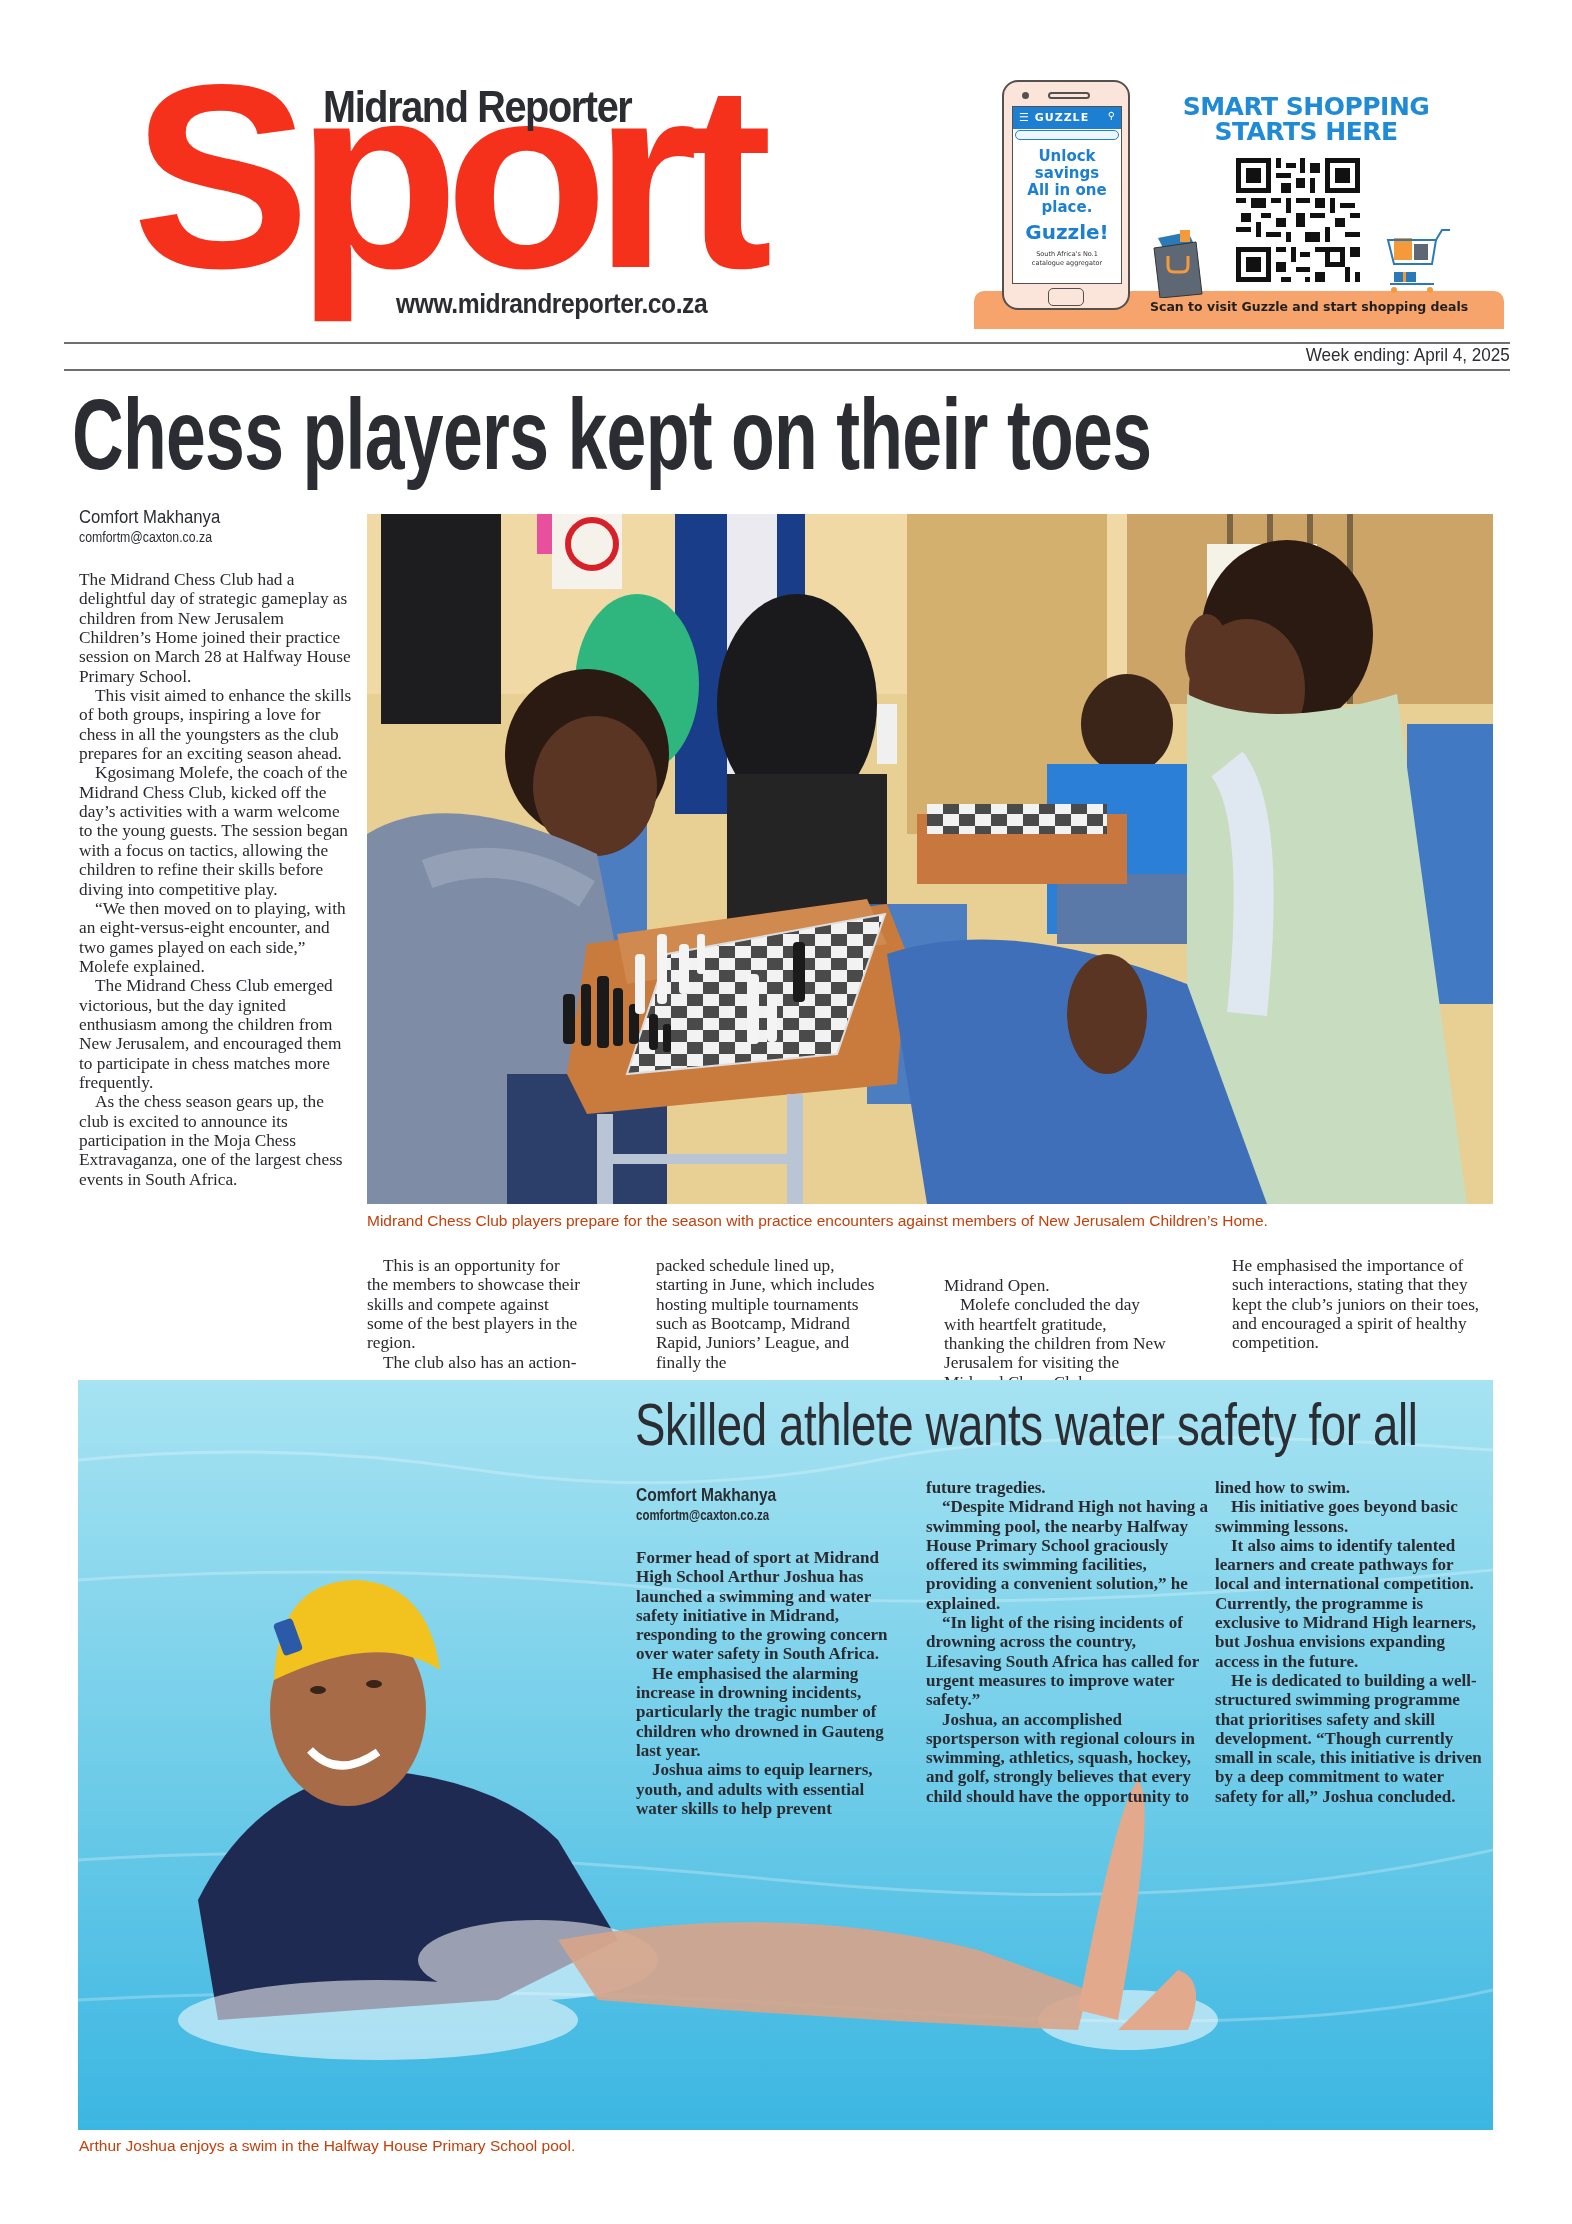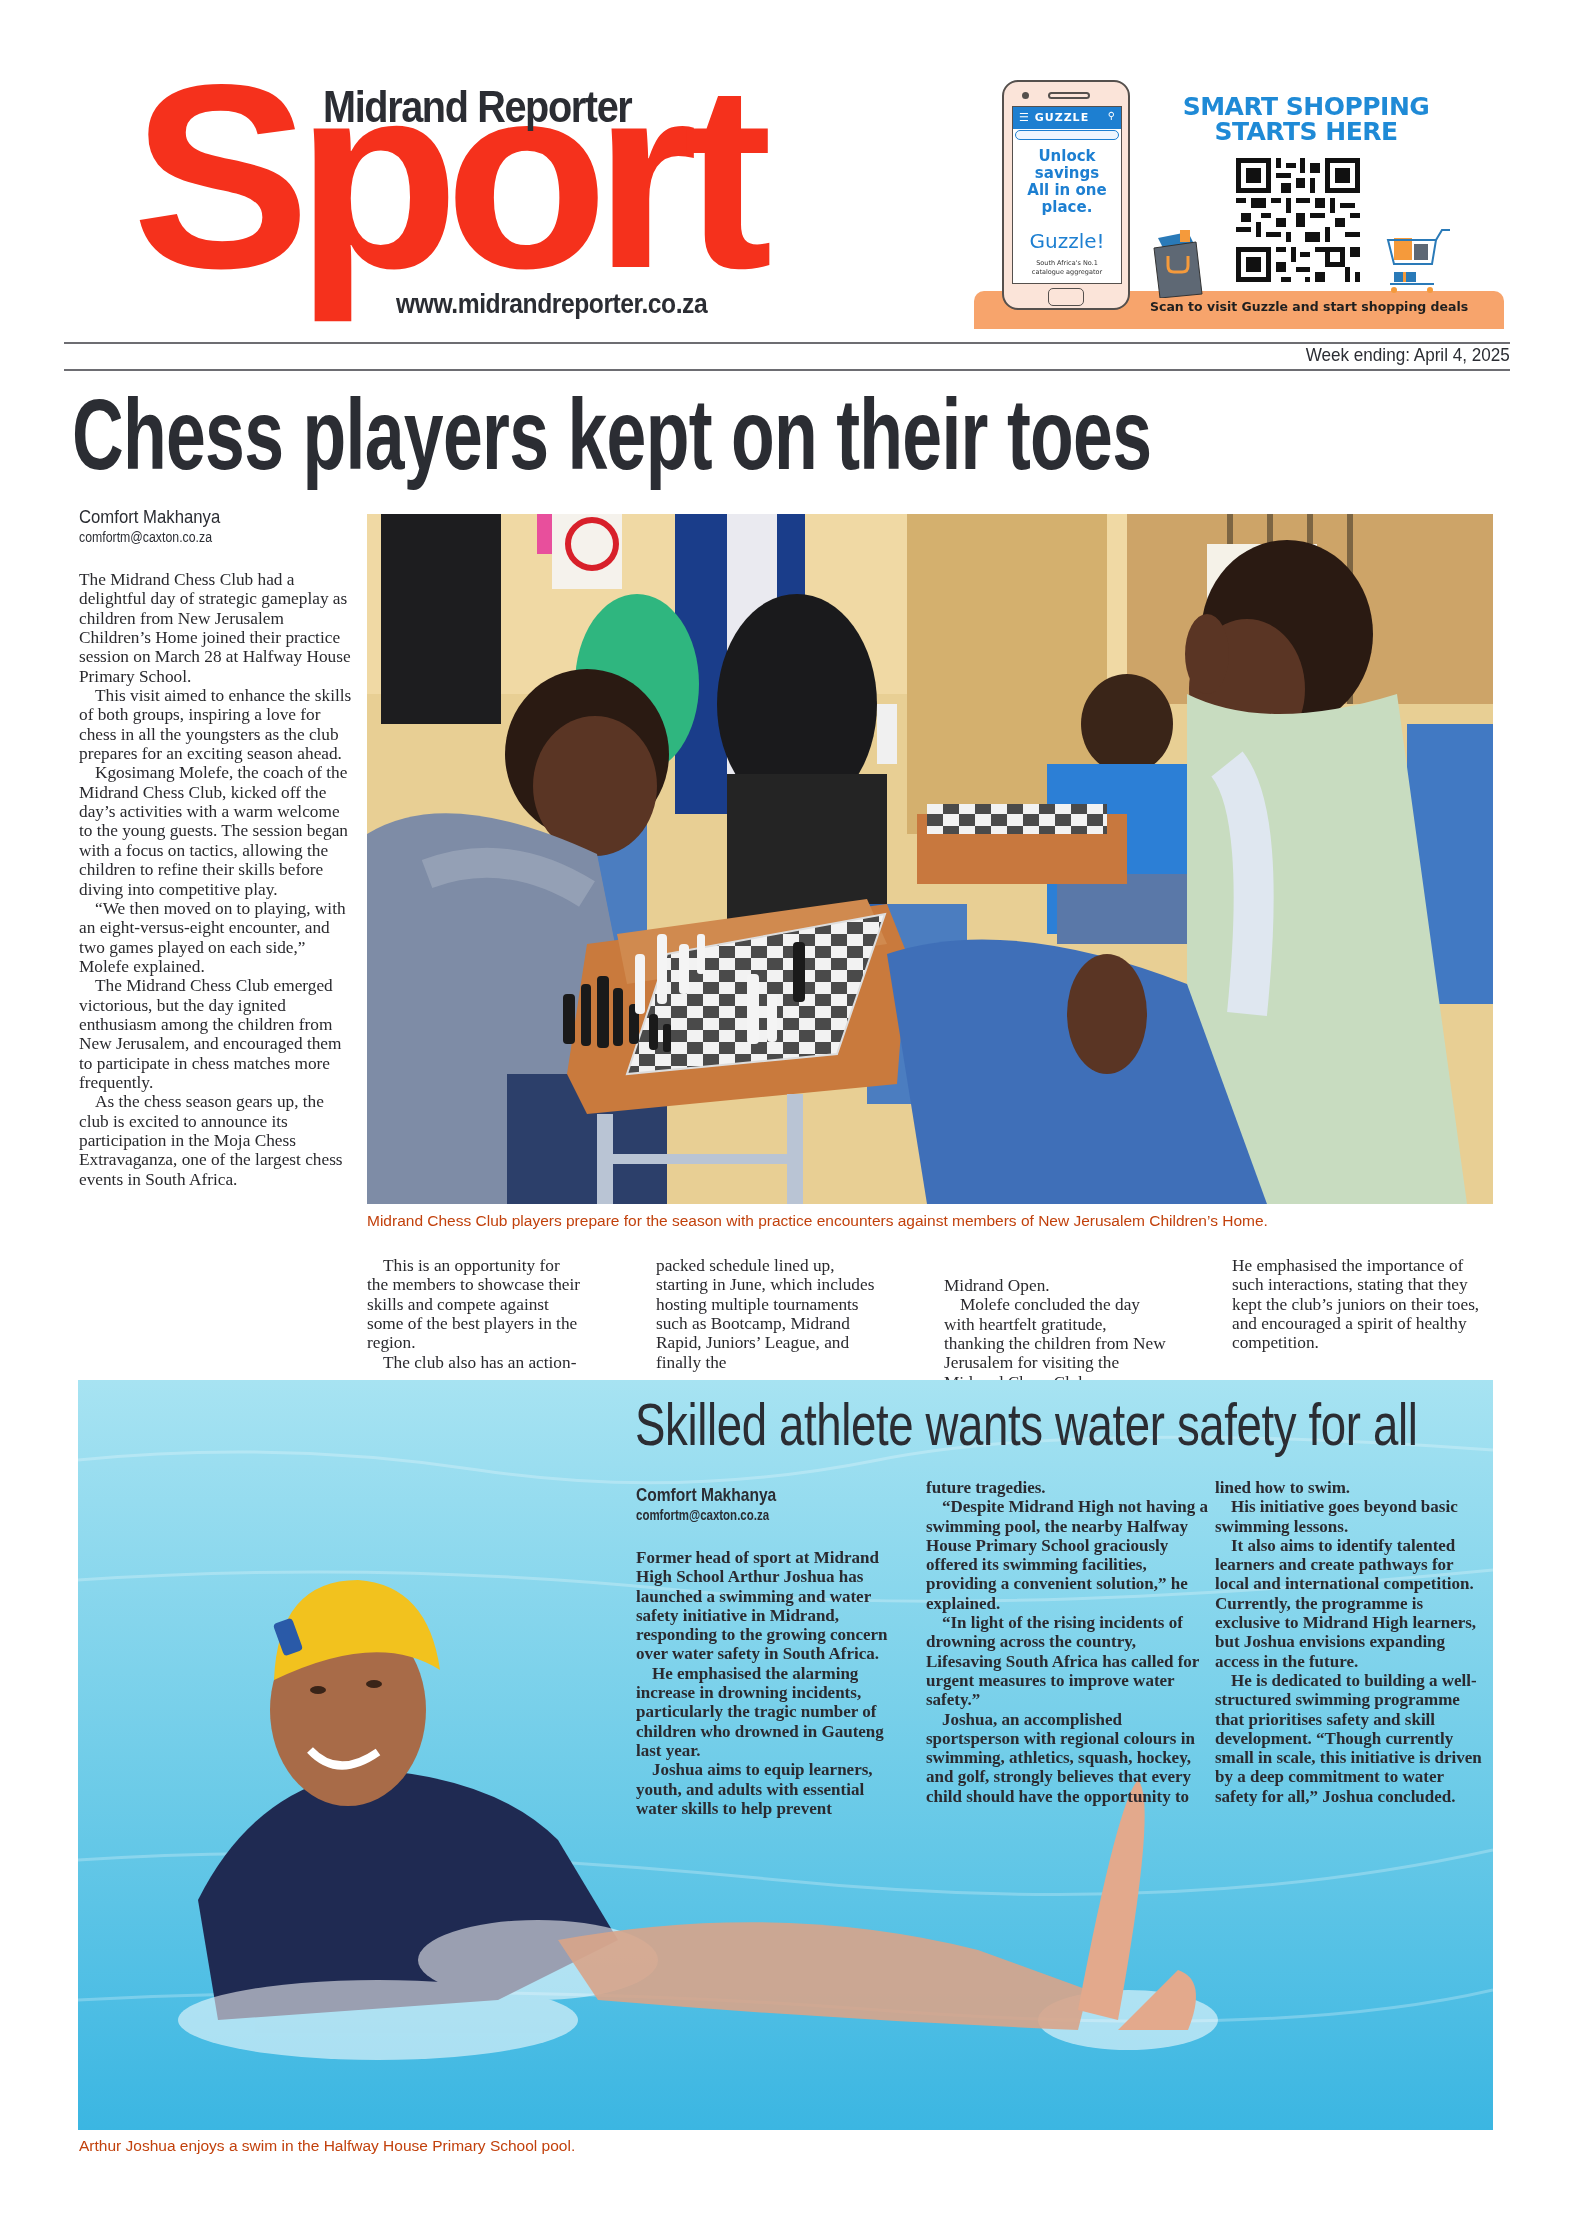--- a/index.html
+++ b/index.html
@@ -17,21 +17,21 @@
   .ad-band { position: absolute; left: 4px; top: 213px; width: 530px; height: 38px; background: #f7a46c; border-radius: 10px 10px 0 0; }
   .ad-band-text { position: absolute; left: 180px; top: 221px; font-family: "DejaVu Sans", sans-serif; font-weight: bold; font-size: 12.5px; color: #1f1f1f; white-space: nowrap; }
   .phone { position: absolute; left: 32px; top: 2px; width: 128px; height: 230px; background: #fbe4d9; border: 2px solid #55504d; border-radius: 16px; }
   .phone-cam { position: absolute; left: 18px; top: 10px; width: 7px; height: 7px; border-radius: 50%; background: #55504d; }
   .phone-speaker { position: absolute; left: 44px; top: 10px; width: 42px; height: 7px; border-radius: 4px; border: 2px solid #55504d; }
   .phone-screen { position: absolute; left: 8px; top: 24px; width: 110px; height: 178px; background: #ffffff; border: 1.5px solid #55504d; overflow: hidden; }
   .phone-bar { height: 22px; background: #1d7fd1; color: #fff; font-family: "DejaVu Sans", sans-serif; font-size: 11px; font-weight: bold; padding: 4px 6px; letter-spacing: 1px; position: relative; }
   .phone-pin { position: absolute; right: 5px; top: 3px; font-size: 10px; }
   .phone-search { height: 10px; margin: 1px 2px; border: 1px solid #1d7fd1; border-radius: 5px; background: #eef6ff; }
   .phone-unlock { text-align: center; font-family: "DejaVu Sans", sans-serif; font-weight: bold; color: #1d7fd1; font-size: 15px; line-height: 17px; margin-top: 8px; }
-  .phone-guzzle { text-align: center; font-family: "DejaVu Sans", sans-serif; font-weight: normal; color: #1d7fd1; font-size: 20px; margin-top: 13px; }
+  .phone-guzzle { text-align: center; font-family: "DejaVu Sans", sans-serif; font-weight: bold; color: #1d7fd1; font-size: 20px; margin-top: 4px; }
   .phone-sub { text-align: center; font-family: "DejaVu Sans", sans-serif; color: #333; font-size: 6.5px; line-height: 9px; margin-top: 6px; }
   .phone-home { position: absolute; left: 44px; top: 206px; width: 36px; height: 18px; border: 1.5px solid #55504d; border-radius: 5px; }
   .ad-headline { position: absolute; left: 176px; top: 16px; width: 320px; text-align: center; font-family: "DejaVu Sans", sans-serif; font-weight: bold; font-size: 25px; line-height: 25px; color: #1f8ad6; letter-spacing: -0.5px; }
   .qr { position: absolute; left: 266px; top: 80px; width: 124px; height: 124px; background: #fff; }
   .qr svg { width: 100%; height: 100%; }
   .bag { position: absolute; left: 180px; top: 150px; width: 58px; height: 70px; }
   .cart { position: absolute; left: 416px; top: 148px; width: 72px; height: 70px; }
 
   .rule { position: absolute; left: 64px; height: 1.5px; background: #6d6d72; }
   .week { position: absolute; right: 62px; top: 344px; font-family: "Liberation Sans", sans-serif; font-size: 19px; color: #2b2d33; transform: scaleX(0.9); transform-origin: right; }

